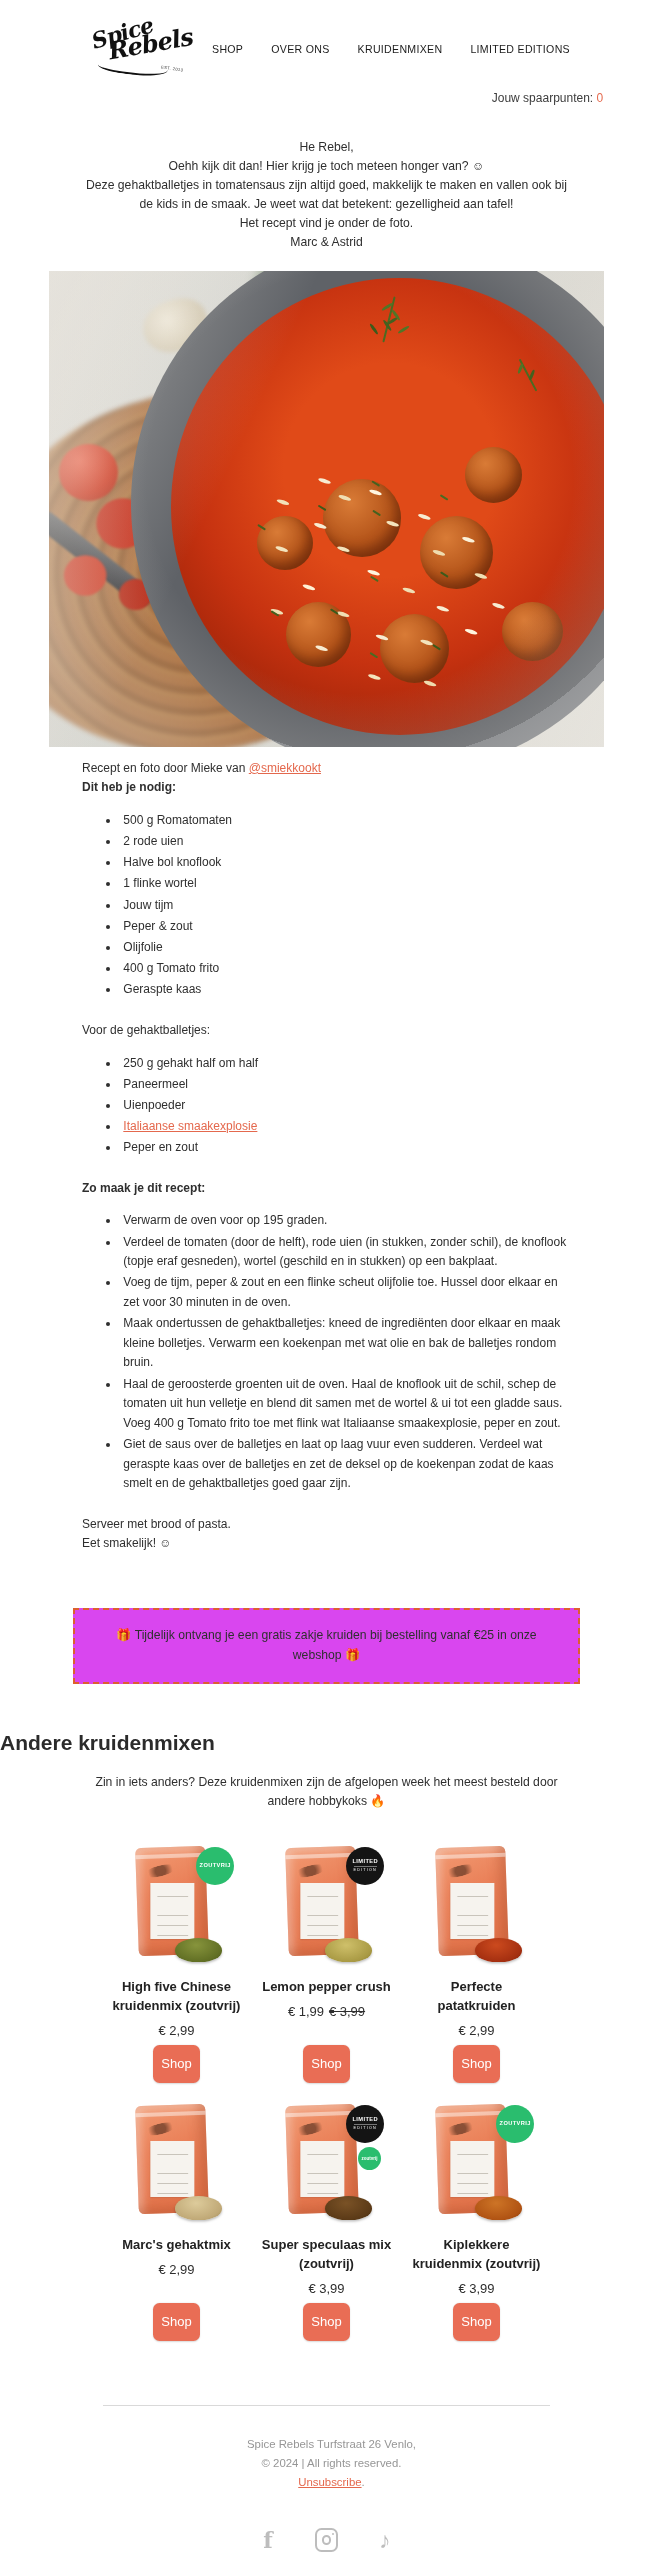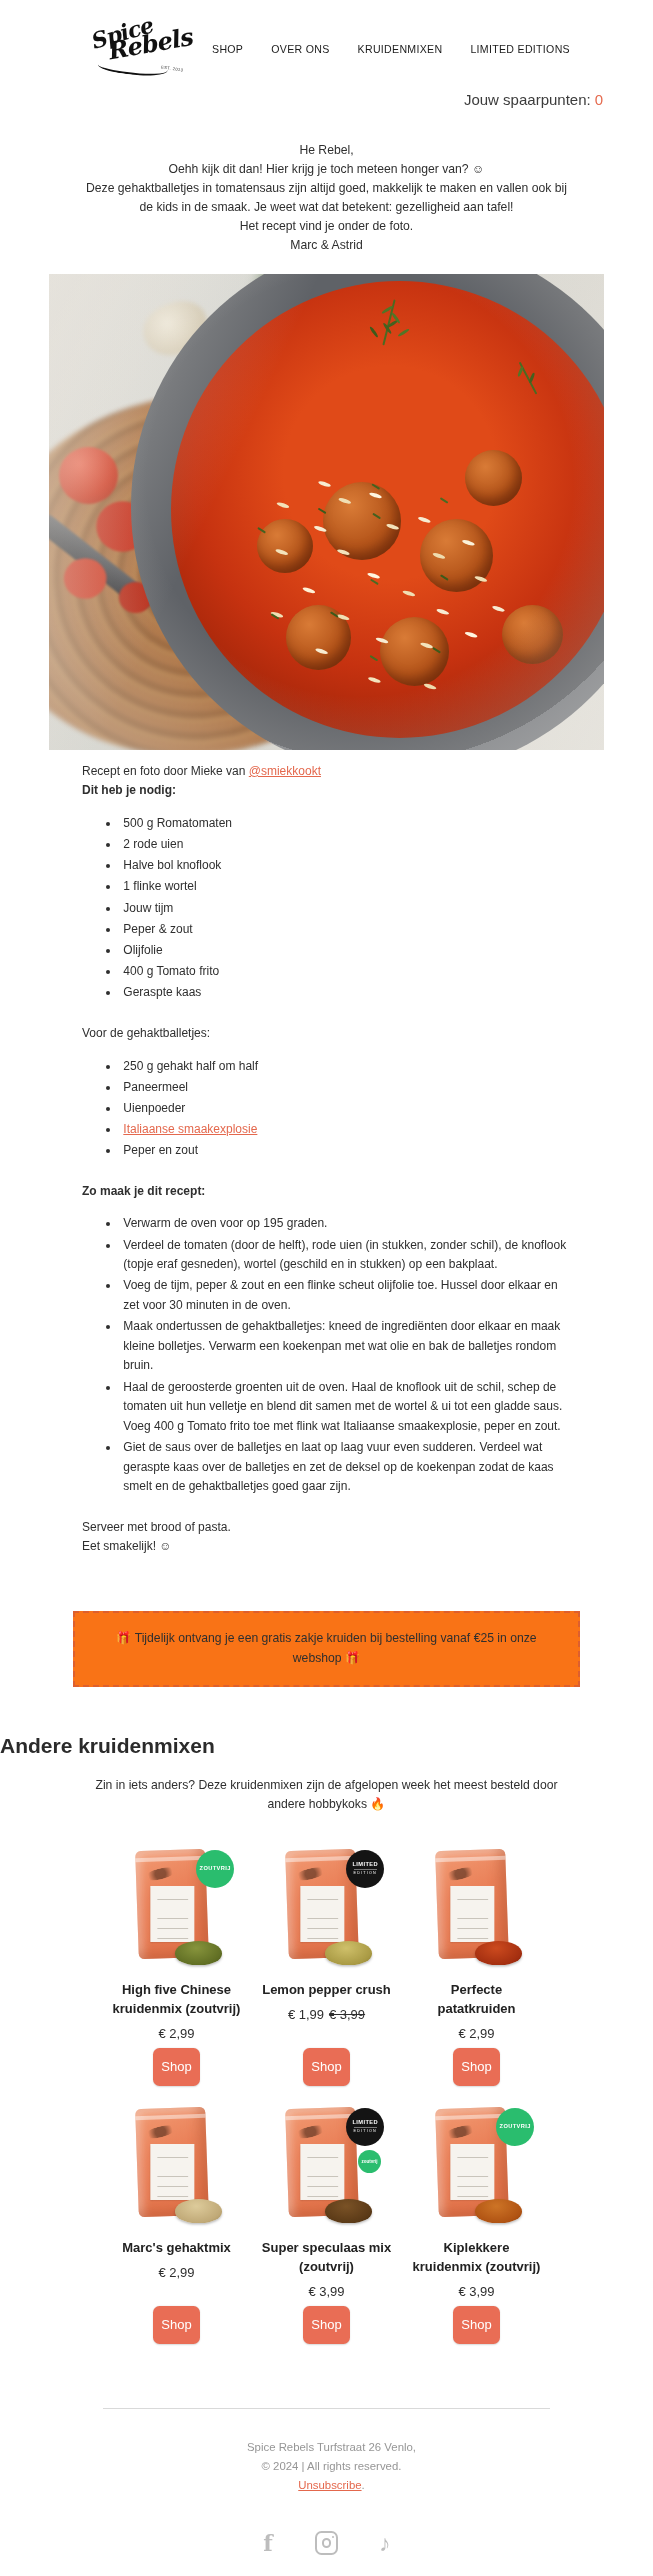--- a/index.html
+++ b/index.html
@@ -13,21 +13,21 @@
   .logo-inner{position:absolute;left:4.9px;top:4.9px;transform:rotate(-16deg);
               font-family:"DejaVu Serif","Liberation Serif",serif;font-style:italic;font-weight:bold;color:#111;}
   .logo-spice{display:block;font-size:22px;letter-spacing:-0.8px;line-height:18px;margin-left:4.9px;}
   .logo-rebels{display:block;font-size:24px;letter-spacing:-0.8px;line-height:19.6px;margin-left:18px;transform:rotate(6deg);}
   .logo-swash{position:absolute;left:14.7px;top:46px;width:70px;height:13px;border-bottom:2px solid #111;border-radius:0 0 70% 40%;transform:rotate(8deg);}
   .logo-est{position:absolute;right:-4.9px;top:52px;font-size:4.1px;font-style:normal;letter-spacing:0.4px;transform:rotate(8deg);font-family:"Liberation Sans",sans-serif;}
   .nav{display:flex;gap:28px;}
   .nav a{font-size:10.6px;color:#1c1c1c;text-decoration:none;letter-spacing:0.3px;white-space:nowrap;}
 
   
-  .loyalty{width:555px;margin:4.9px auto 0;text-align:right;font-size:15px;color:#3c3c3c;padding-right:1.6px;}
+  .loyalty{width:555px;margin:4.9px auto 0;text-align:right;font-size:12px;color:#3c3c3c;padding-right:1.6px;}
   .loyalty .points{color:#e56a4e;}
 
   
   .intro{margin:33px 82px 0;text-align:center;font-size:12.2px;line-height:19px;color:#2f2f2f;}
   .intro p{margin:0;}
 
   
   .photo{position:relative;width:555px;height:476px;margin:19px 49px 0;overflow:hidden;
          background:linear-gradient(115deg,#e3e0da 0%,#d2d4cf 38%,#dddbd4 70%,#e9e7e1 100%);}
   .photo *{position:absolute;}
@@ -83,21 +83,21 @@
   
   .recipe{margin:11.4px 82px 0;font-size:12px;line-height:19.6px;color:#2f2f2f;}
   .recipe p{margin:0;}
   .recipe .bold{font-weight:bold;}
   .recipe ul{margin:13px 0 21px;padding-left:38px;}
   .recipe li{margin:1.6px 0;padding-left:3.3px;}
   .text-link{color:#e4684d;text-decoration:underline;}
   .closing{margin-top:19.6px;}
 
   
-  .promo{display:block;margin:54px 73px 0;border:2.4px dashed #dd5f2e;background:#f97316;
+  .promo{display:block;margin:54px 73px 0;border:2.4px dashed #dd5f2e;background:#d946ef;
          padding:16.3px 33px;text-align:center;font-size:12.2px;line-height:19.6px;color:#2f2f2f;text-decoration:none;}
   .promo p{margin:0;}
 
   
   .other-heading{margin:47px 0 0;font-size:21px;font-weight:bold;color:#2b2b2b;}
   .other-sub{margin:18px 82px 0;text-align:center;font-size:12.2px;line-height:19.6px;color:#2f2f2f;}
 
   .products{display:grid;grid-template-columns:repeat(3,150px);justify-content:center;row-gap:20px;margin-top:33px;}
   .card{display:flex;flex-direction:column;align-items:center;min-height:238px;}
   .pouch-wrap{position:relative;width:122px;height:122px;flex:0 0 auto;}

